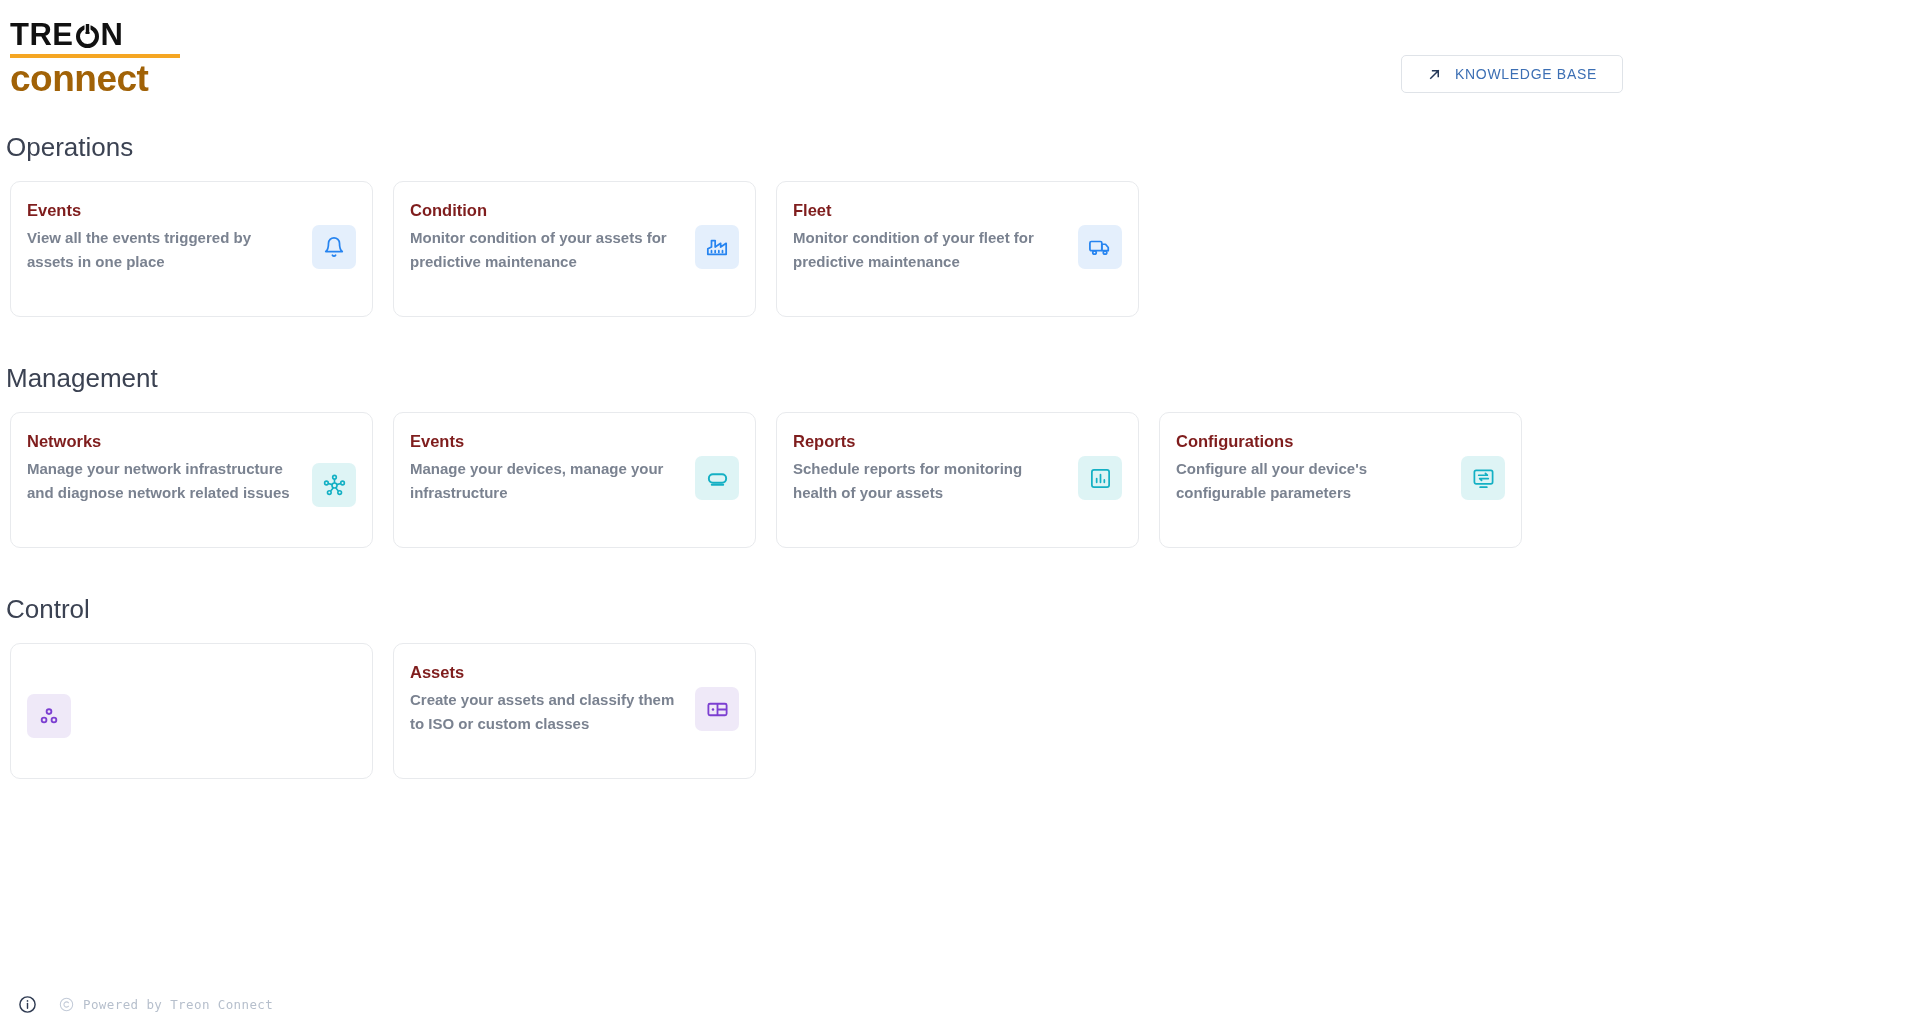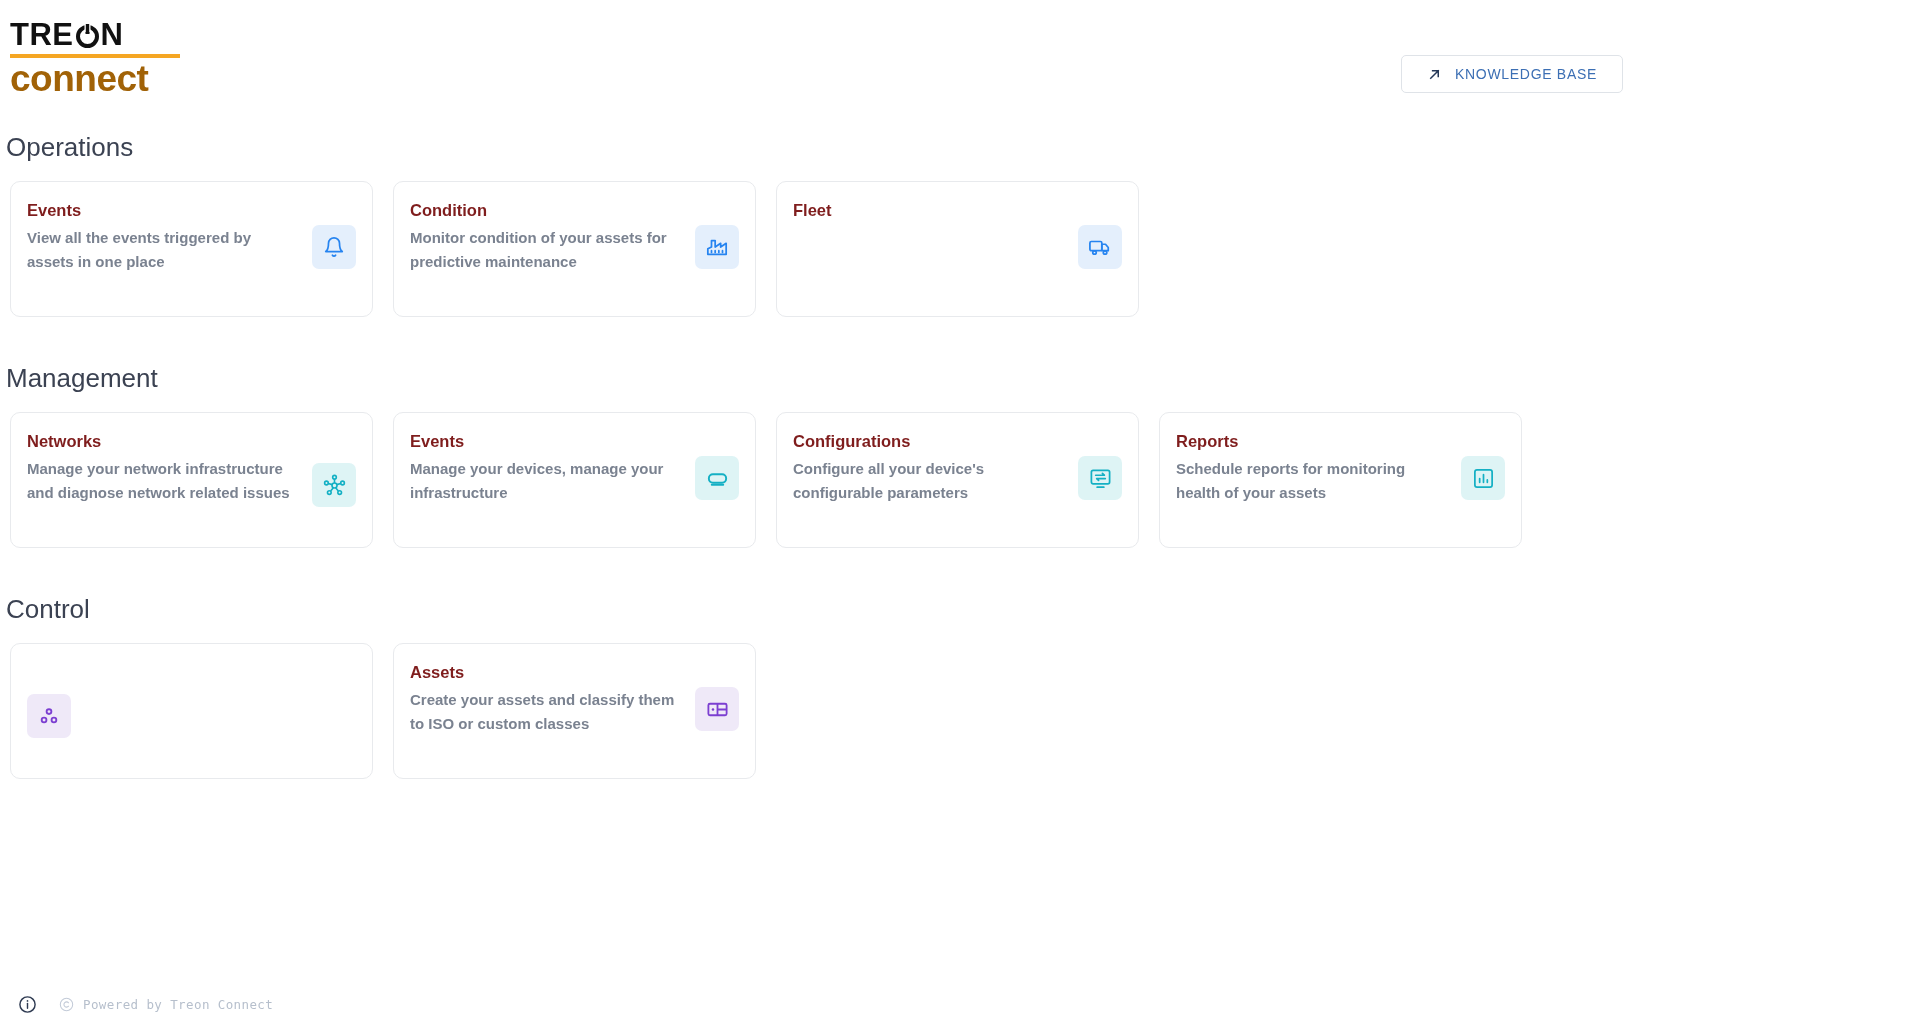--- a/index.html
+++ b/index.html
@@ -272,20 +272,21 @@
             <svg width="22" height="22" viewBox="0 0 24 24" fill="none" stroke="#2684f0" stroke-width="1.9" stroke-linecap="round" stroke-linejoin="round">
               <path d="M2 20h20V8l-6 4V8l-6 4V5H6v7l-4 2z"></path>
               <path d="M6 16v2M10 16v2M14 16v2M18 16v2"></path>
             </svg>
           </div>
         </div>
 
         <div class="card">
           <div class="card-text">
             <div class="card-title">Fleet</div>
+            <div class="card-desc">Monitor condition of your fleet for predictive maintenance</div>
           </div>
           <div class="card-icon" style="background:#e4effc">
             <svg width="22" height="22" viewBox="0 0 24 24" fill="none" stroke="#2684f0" stroke-width="1.9" stroke-linecap="round" stroke-linejoin="round">
               <rect x="1" y="6" width="13" height="10" rx="1.5"></rect>
               <path d="M14 9h4l3 3.5V16h-7z"></path>
               <circle cx="6" cy="18" r="1.9"></circle>
               <circle cx="17.5" cy="18" r="1.9"></circle>
             </svg>
           </div>
         </div>
@@ -323,41 +324,41 @@
           <div class="card-icon" style="background:#def4f5">
             <svg width="23" height="23" viewBox="0 0 24 24" fill="none" stroke="#14b0c4" stroke-width="2" stroke-linecap="round">
               <rect x="3" y="7.5" width="18" height="9" rx="4.2"></rect>
               <path d="M6 18.5h12"></path>
             </svg>
           </div>
         </div>
 
         <div class="card">
           <div class="card-text">
+            <div class="card-title">Reports</div>
+            <div class="card-desc">Schedule reports for monitoring health of your assets</div>
+          </div>
+          <div class="card-icon" style="background:#def4f5">
+            <svg width="23" height="23" viewBox="0 0 24 24" fill="none" stroke="#14b0c4" stroke-width="1.8" stroke-linecap="round" stroke-linejoin="round">
+              <rect x="3" y="3" width="18" height="18" rx="2.2"></rect>
+              <path d="M8 16v-4M12 16V8M16 16v-2.5"></path>
+            </svg>
+          </div>
+        </div>
+
+        <div class="card">
+          <div class="card-text">
             <div class="card-title">Configurations</div>
             <div class="card-desc">Configure all your device's configurable parameters</div>
           </div>
           <div class="card-icon" style="background:#def4f5">
             <svg width="23" height="23" viewBox="0 0 24 24" fill="none" stroke="#14b0c4" stroke-width="1.8" stroke-linecap="round" stroke-linejoin="round">
               <rect x="2.5" y="3.5" width="19" height="14" rx="1.8"></rect>
               <path d="M7 8.6h9l-2-1.9M17 12.1H8l2 1.9"></path>
               <path d="M8.5 21h7"></path>
-            </svg>
-          </div>
-        </div>
-
-        <div class="card">
-          <div class="card-text">
-            <div class="card-title">Reports</div>
-            <div class="card-desc">Schedule reports for monitoring health of your assets</div>
-          </div>
-          <div class="card-icon" style="background:#def4f5">
-            <svg width="23" height="23" viewBox="0 0 24 24" fill="none" stroke="#14b0c4" stroke-width="1.8" stroke-linecap="round" stroke-linejoin="round">
-              <rect x="3" y="3" width="18" height="18" rx="2.2"></rect>
-              <path d="M8 16v-4M12 16V8M16 16v-2.5"></path>
             </svg>
           </div>
         </div>
 
       </div>
     </div>
 
     <div class="section sec-control">
       <div class="section-title">Control</div>
       <div class="card-row">

